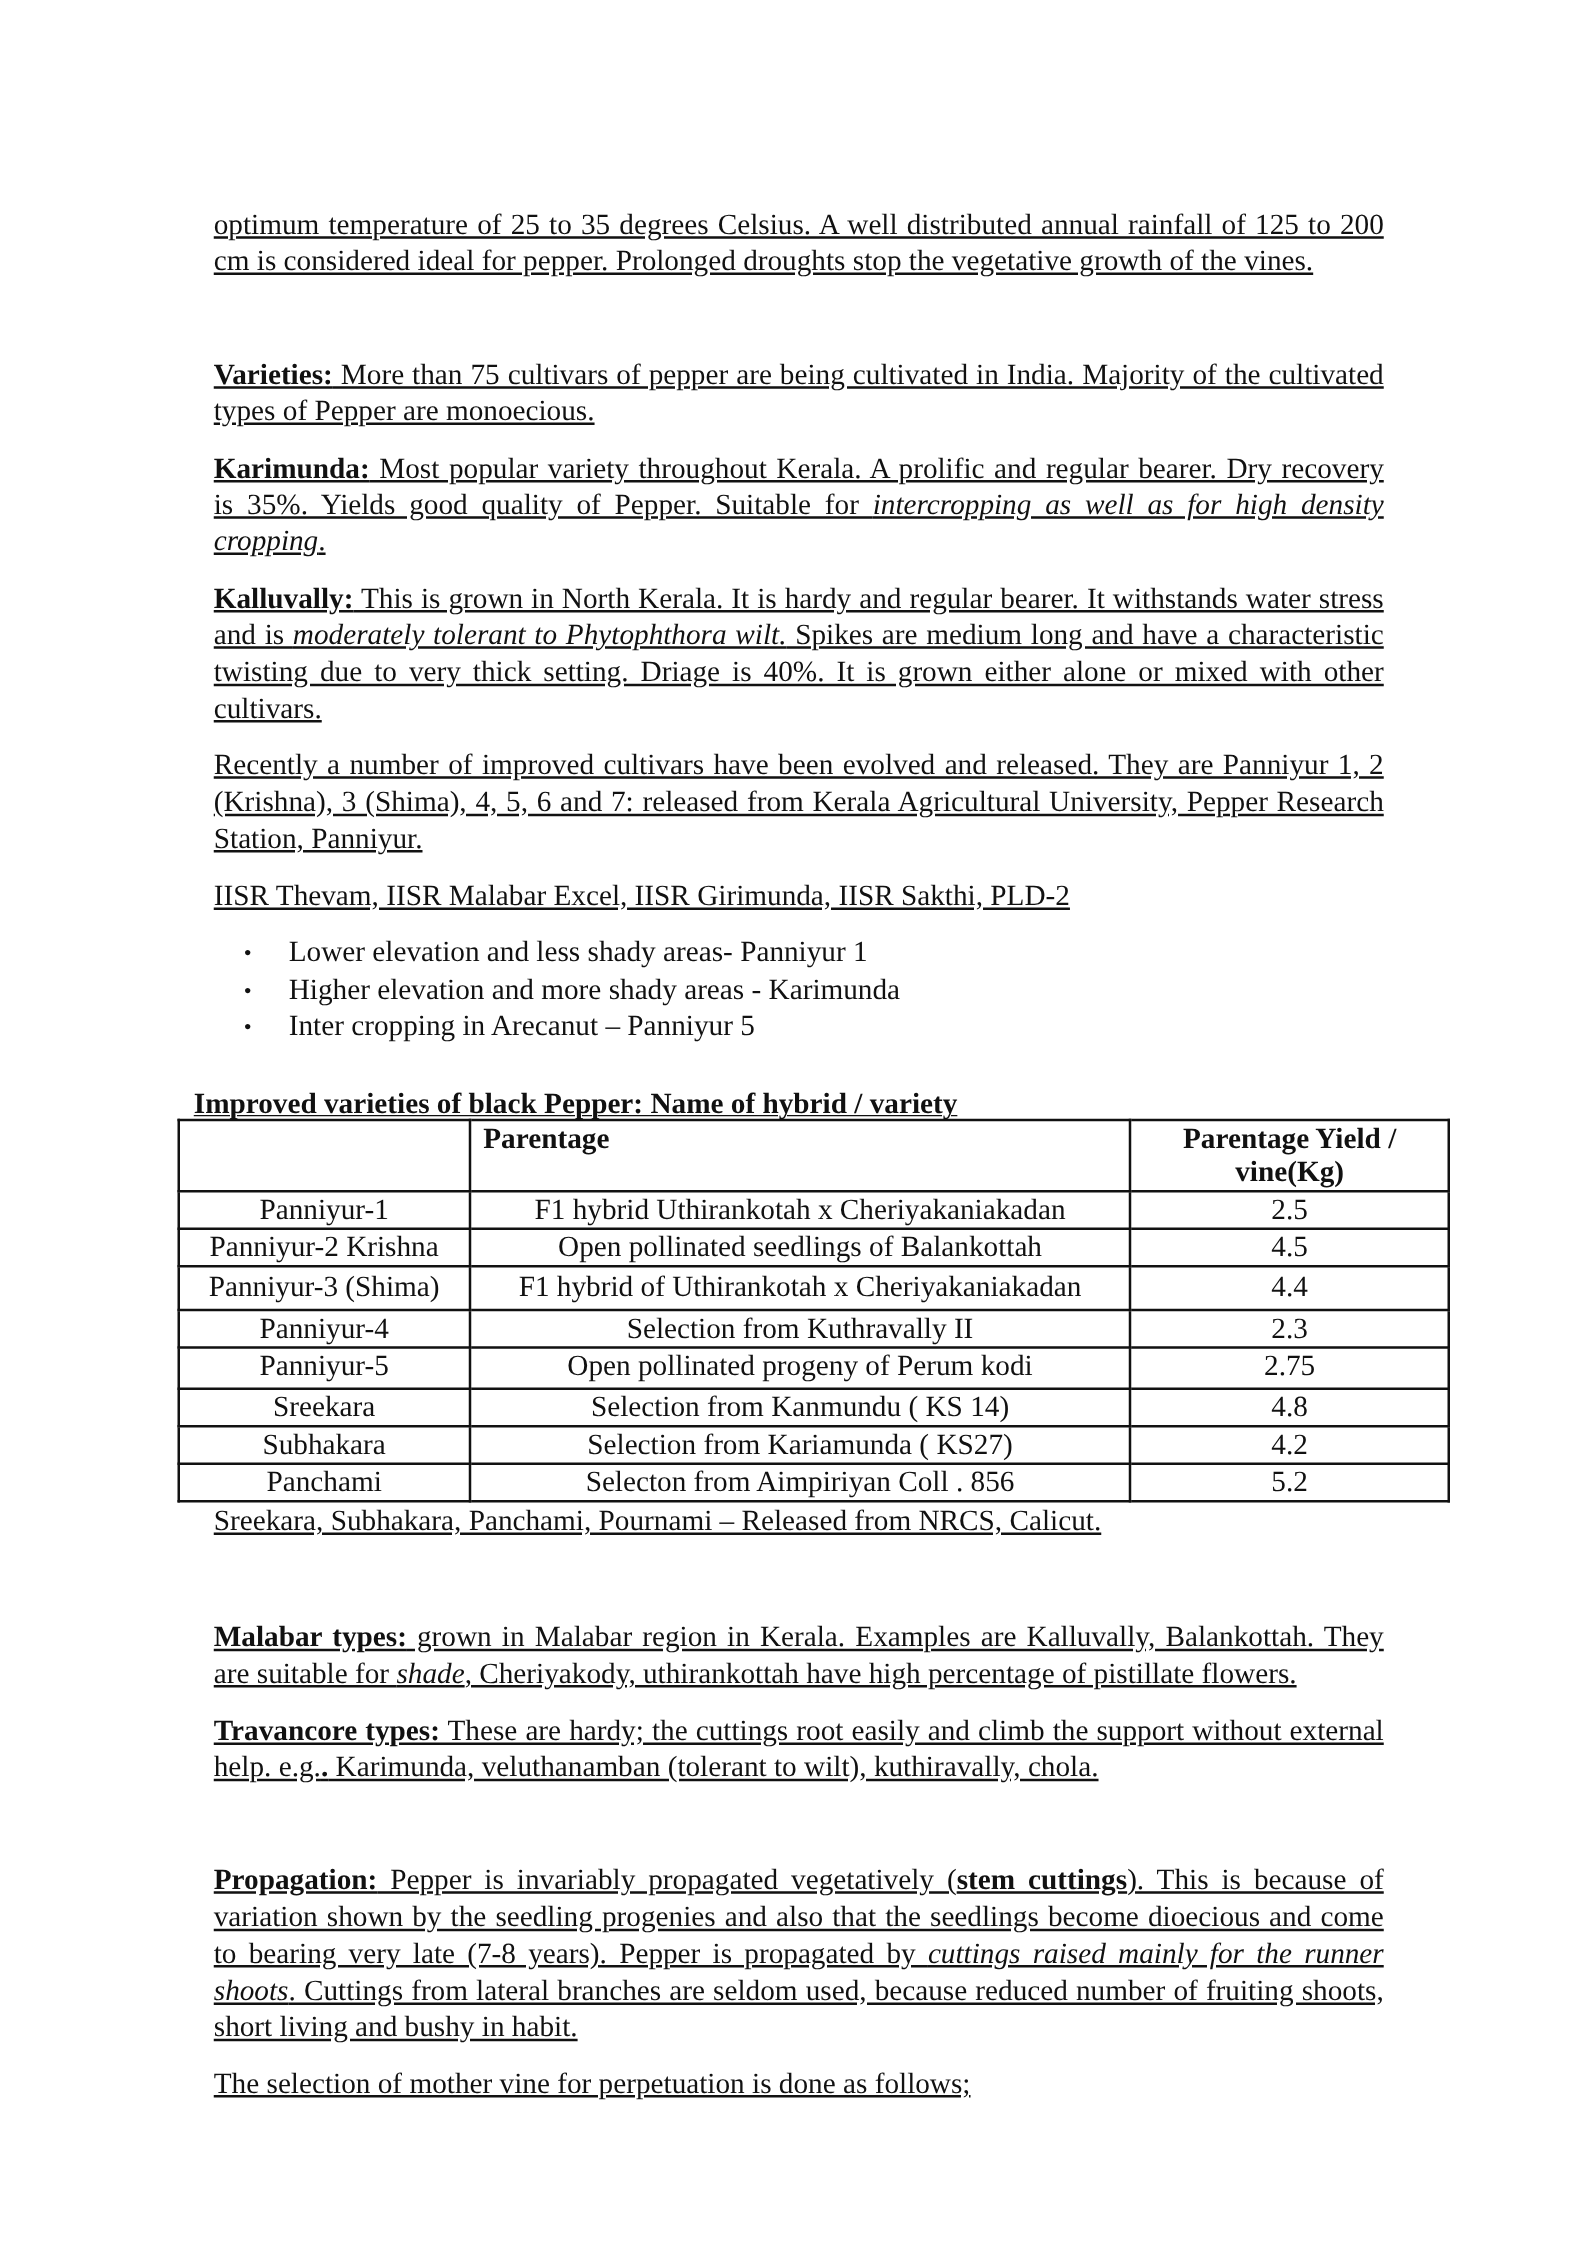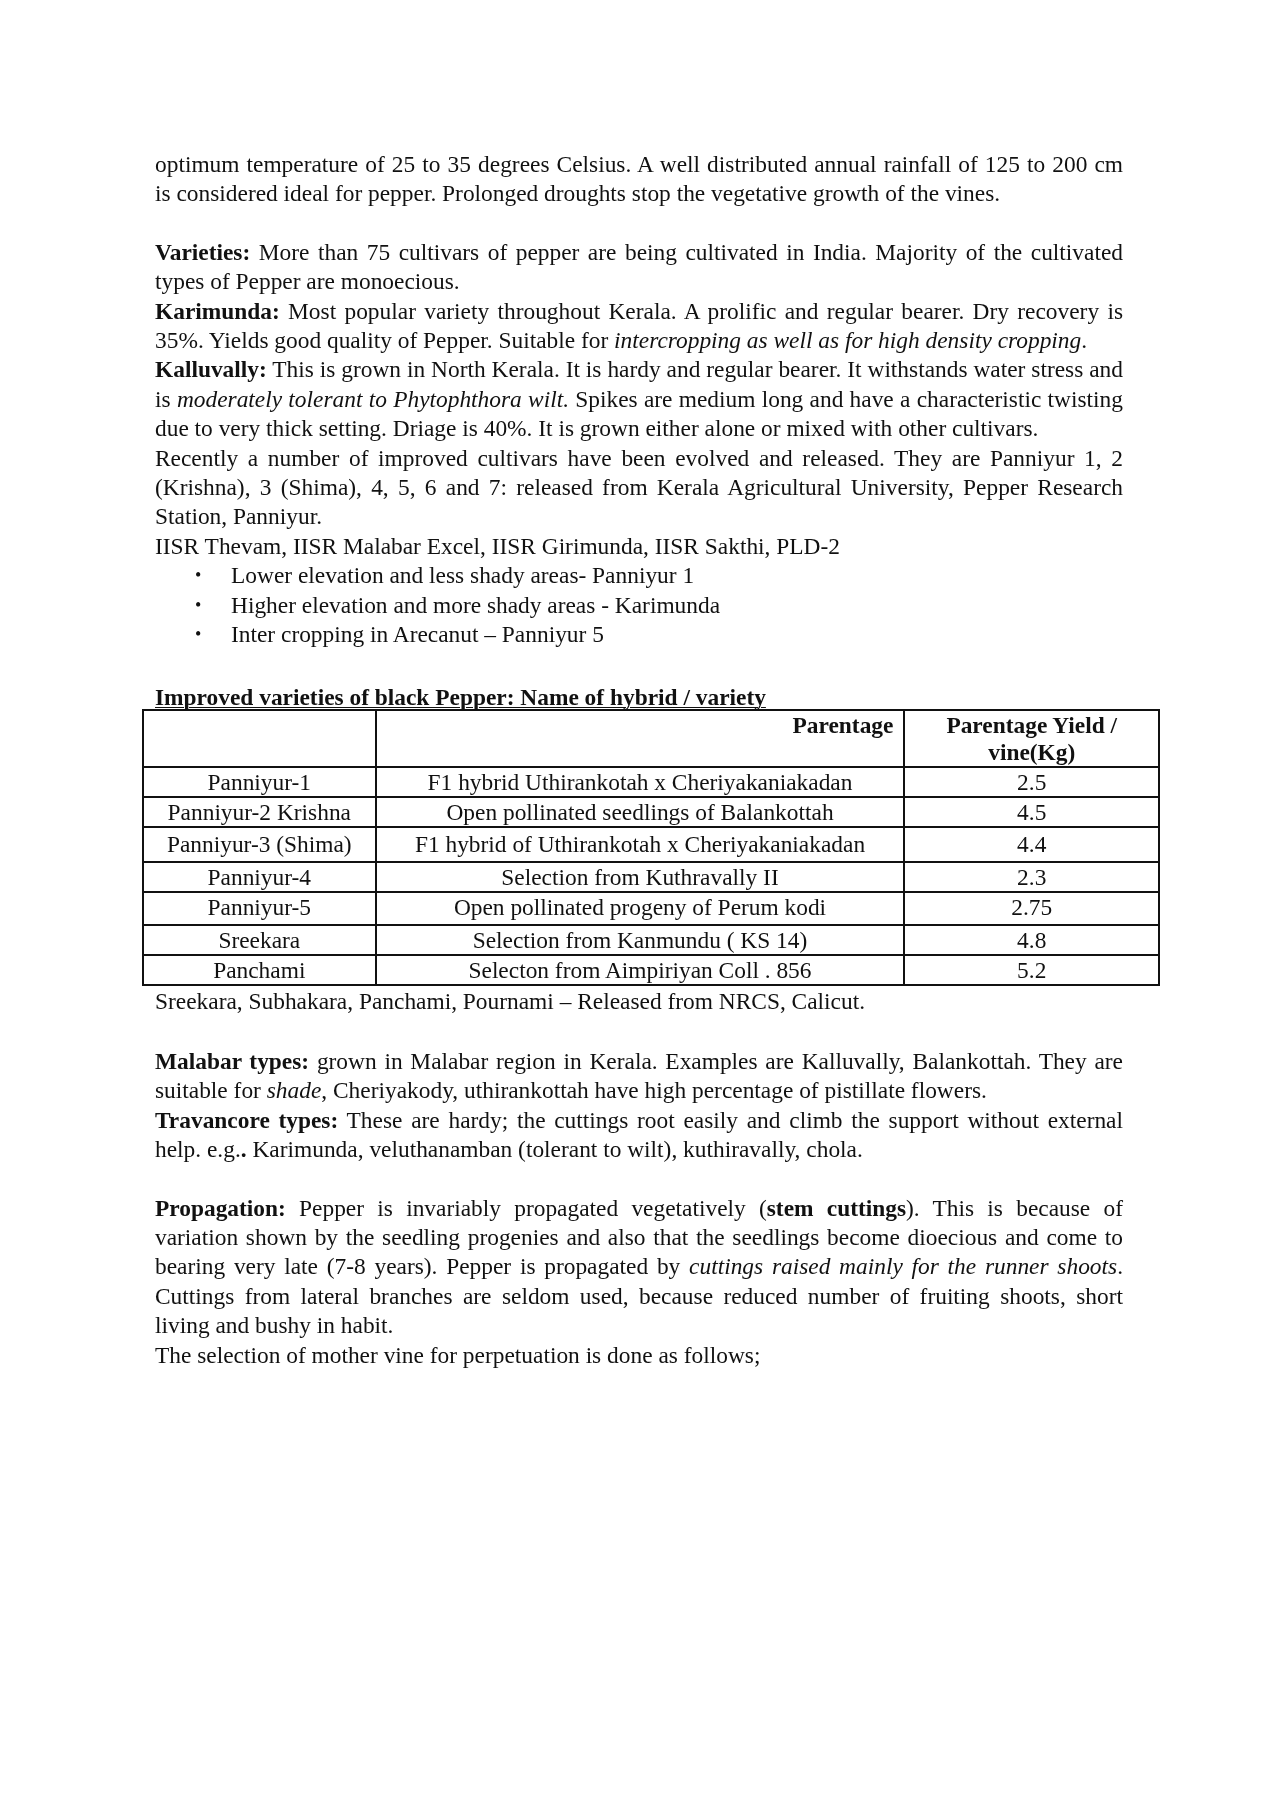--- a/index.html
+++ b/index.html
@@ -12,21 +12,21 @@
     color: #111111;
   }
   .page {
     position: absolute;
     left: 155px;
     top: 150px;
     width: 968px;
     font-size: 23.4px;
     line-height: 29.4px;
   }
-  p { margin: 0; text-align: justify; }
+  p { margin: 16px; text-align: justify; text-decoration: underline; }
   .gap { height: 29px; }
   .gap-lg { height: 29px; }
   b, .bold { font-weight: bold; }
   i, .ital { font-style: italic; }
   ul.bullets {
     margin: 0;
     padding: 0 0 0 0;
     list-style: none;
   }
   ul.bullets li {
@@ -55,21 +55,21 @@
     line-height: 27px;
   }
   table.varieties th, table.varieties td {
     border: 2px solid #111;
     padding: 1px 10px 0 10px;
     vertical-align: top;
     text-align: center;
     font-weight: normal;
   }
   table.varieties th { font-weight: bold; }
-  table.varieties th.center { text-align: right; }
+  table.varieties th.center { text-align: left; }
   table.varieties col.c1 { width: 233px; }
   table.varieties col.c2 { width: 530px; }
   table.varieties col.c3 { width: 255px; }
 </style>
 </head>
 <body>
 
 <div class="page">
 
   <p>optimum temperature of 25 to 35 degrees Celsius. A well distributed annual rainfall of 125 to 200 cm is considered ideal for pepper. Prolonged droughts stop the vegetative growth of the vines.</p>
@@ -132,20 +132,25 @@
         <td style="padding-bottom:2px;">Panniyur-5</td>
         <td style="padding-bottom:3px;">Open pollinated progeny of Perum kodi</td>
         <td style="padding-bottom:3px;">2.75</td>
       </tr>
       <tr>
         <td>Sreekara</td>
         <td>Selection from Kanmundu ( KS 14)</td>
         <td>4.8</td>
       </tr>
       <tr>
+        <td>Subhakara</td>
+        <td>Selection from Kariamunda ( KS27)</td>
+        <td>4.2</td>
+      </tr>
+      <tr>
         <td>Panchami</td>
         <td>Selecton from Aimpiriyan Coll . 856</td>
         <td>5.2</td>
       </tr>
     </tbody>
   </table>
 
   <p style="margin-top:1px;">Sreekara, Subhakara, Panchami, Pournami – Released from NRCS, Calicut.</p>
 
   <div class="gap-lg" style="height:31px;"></div>

